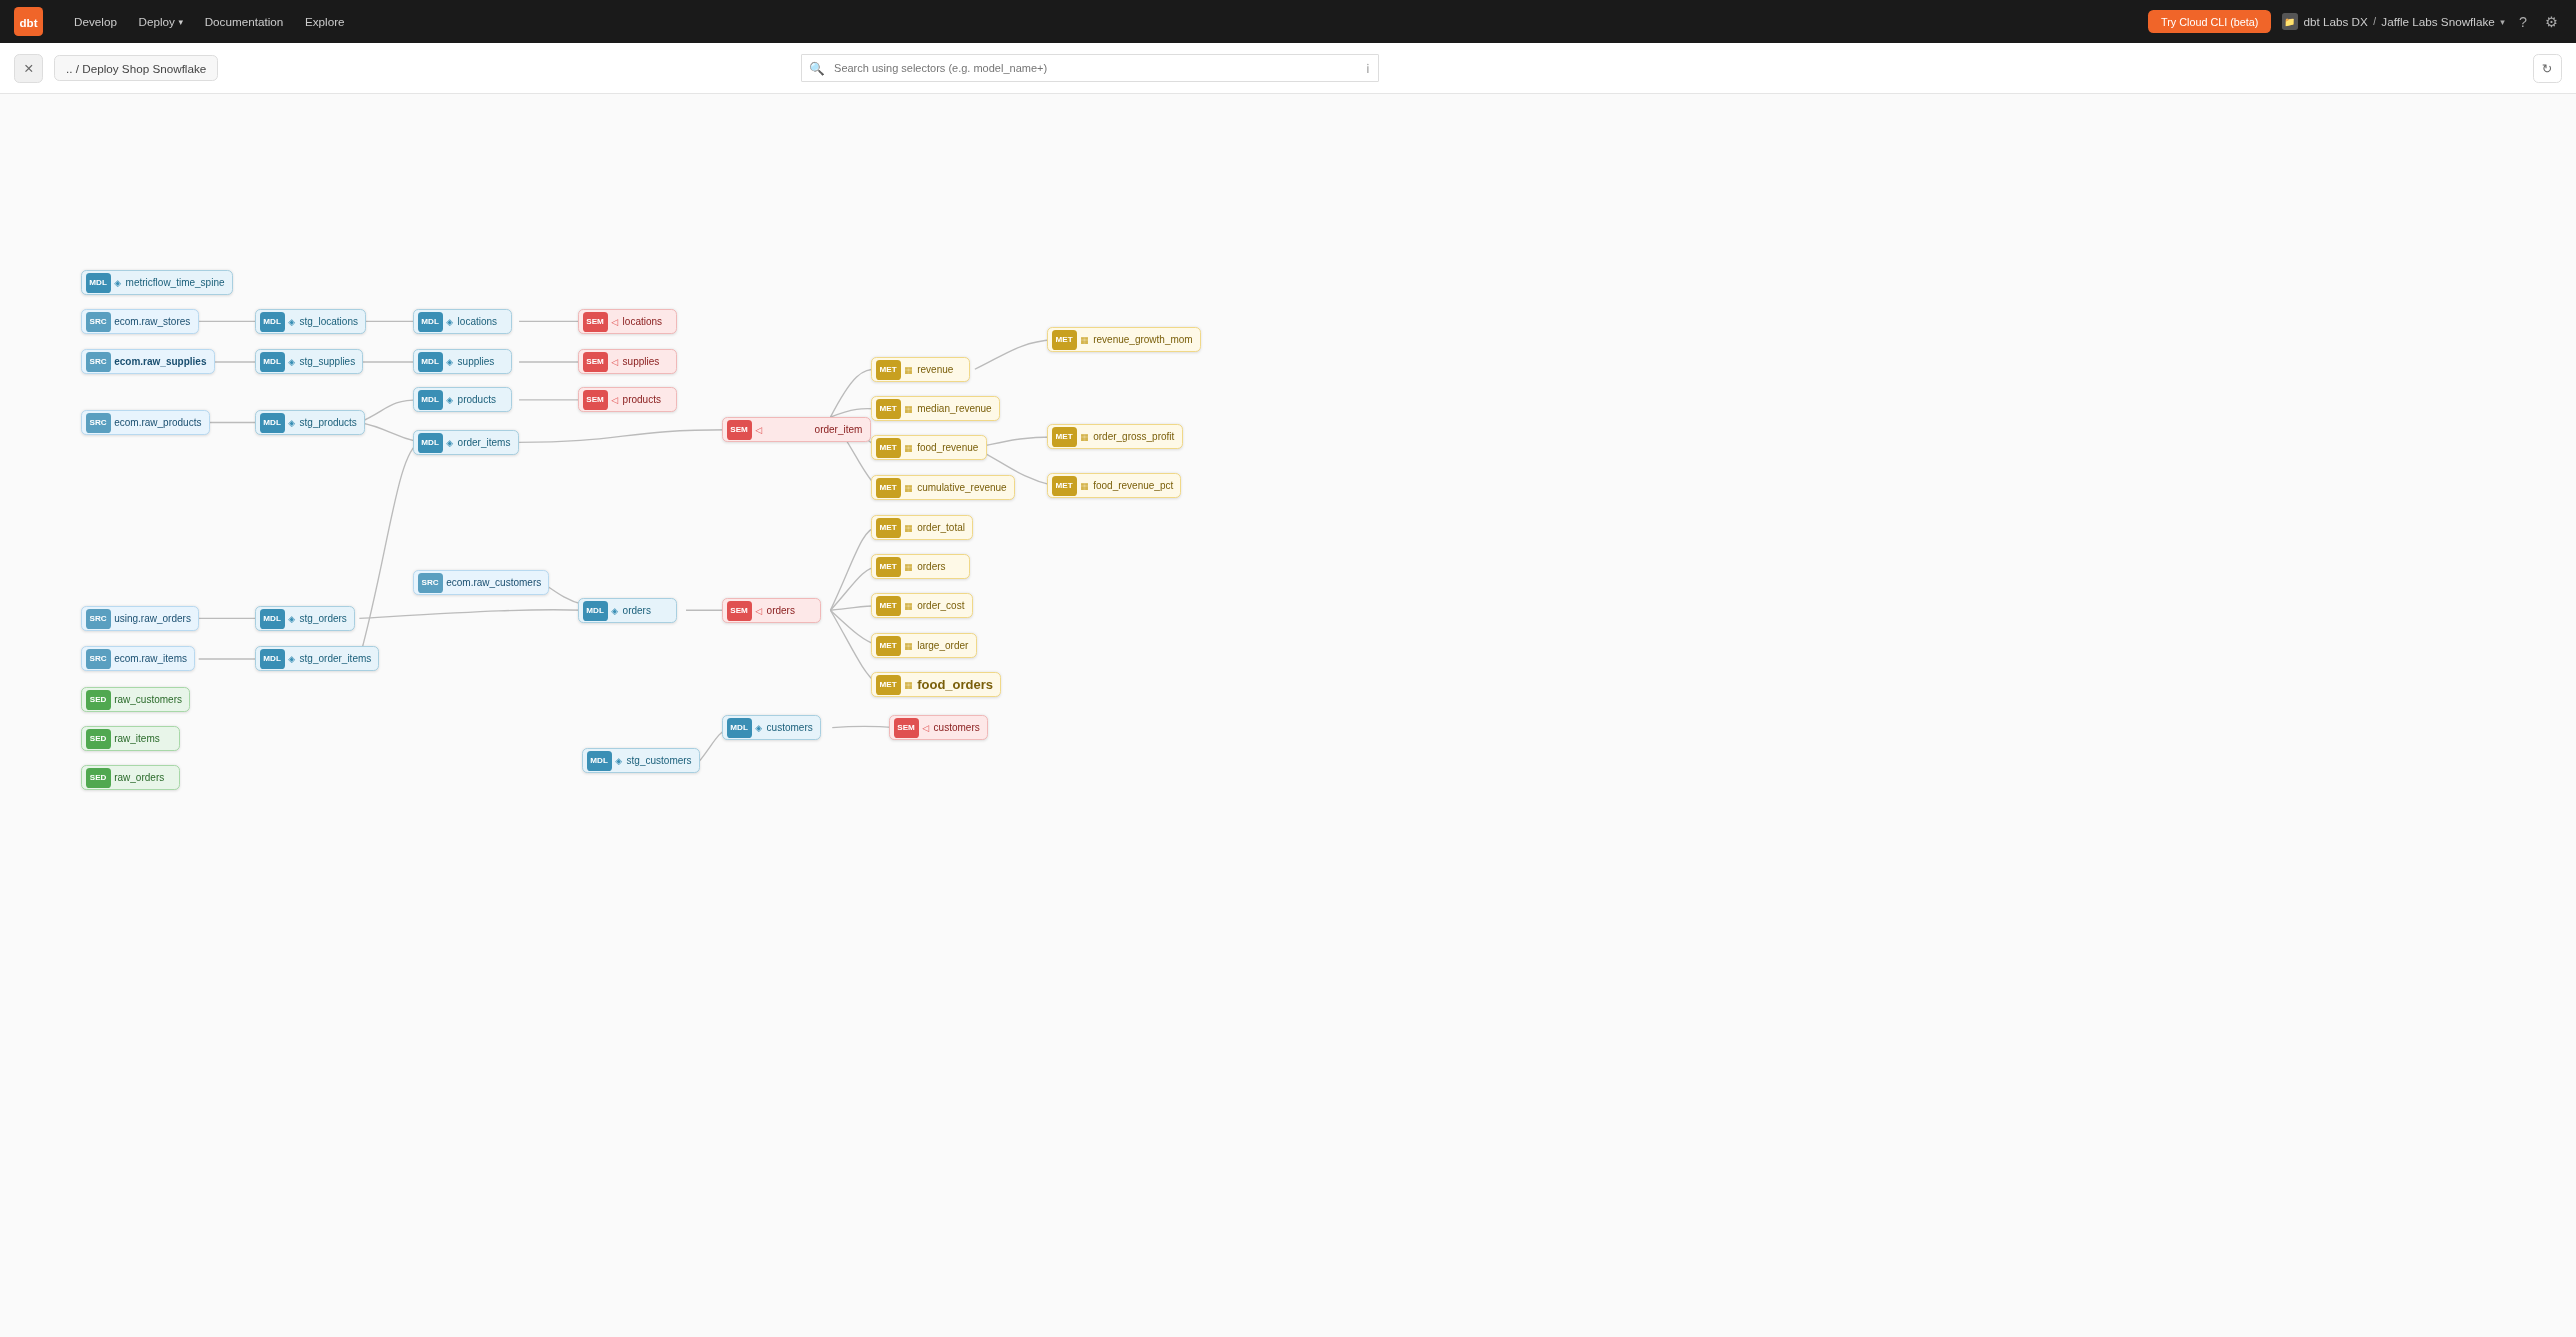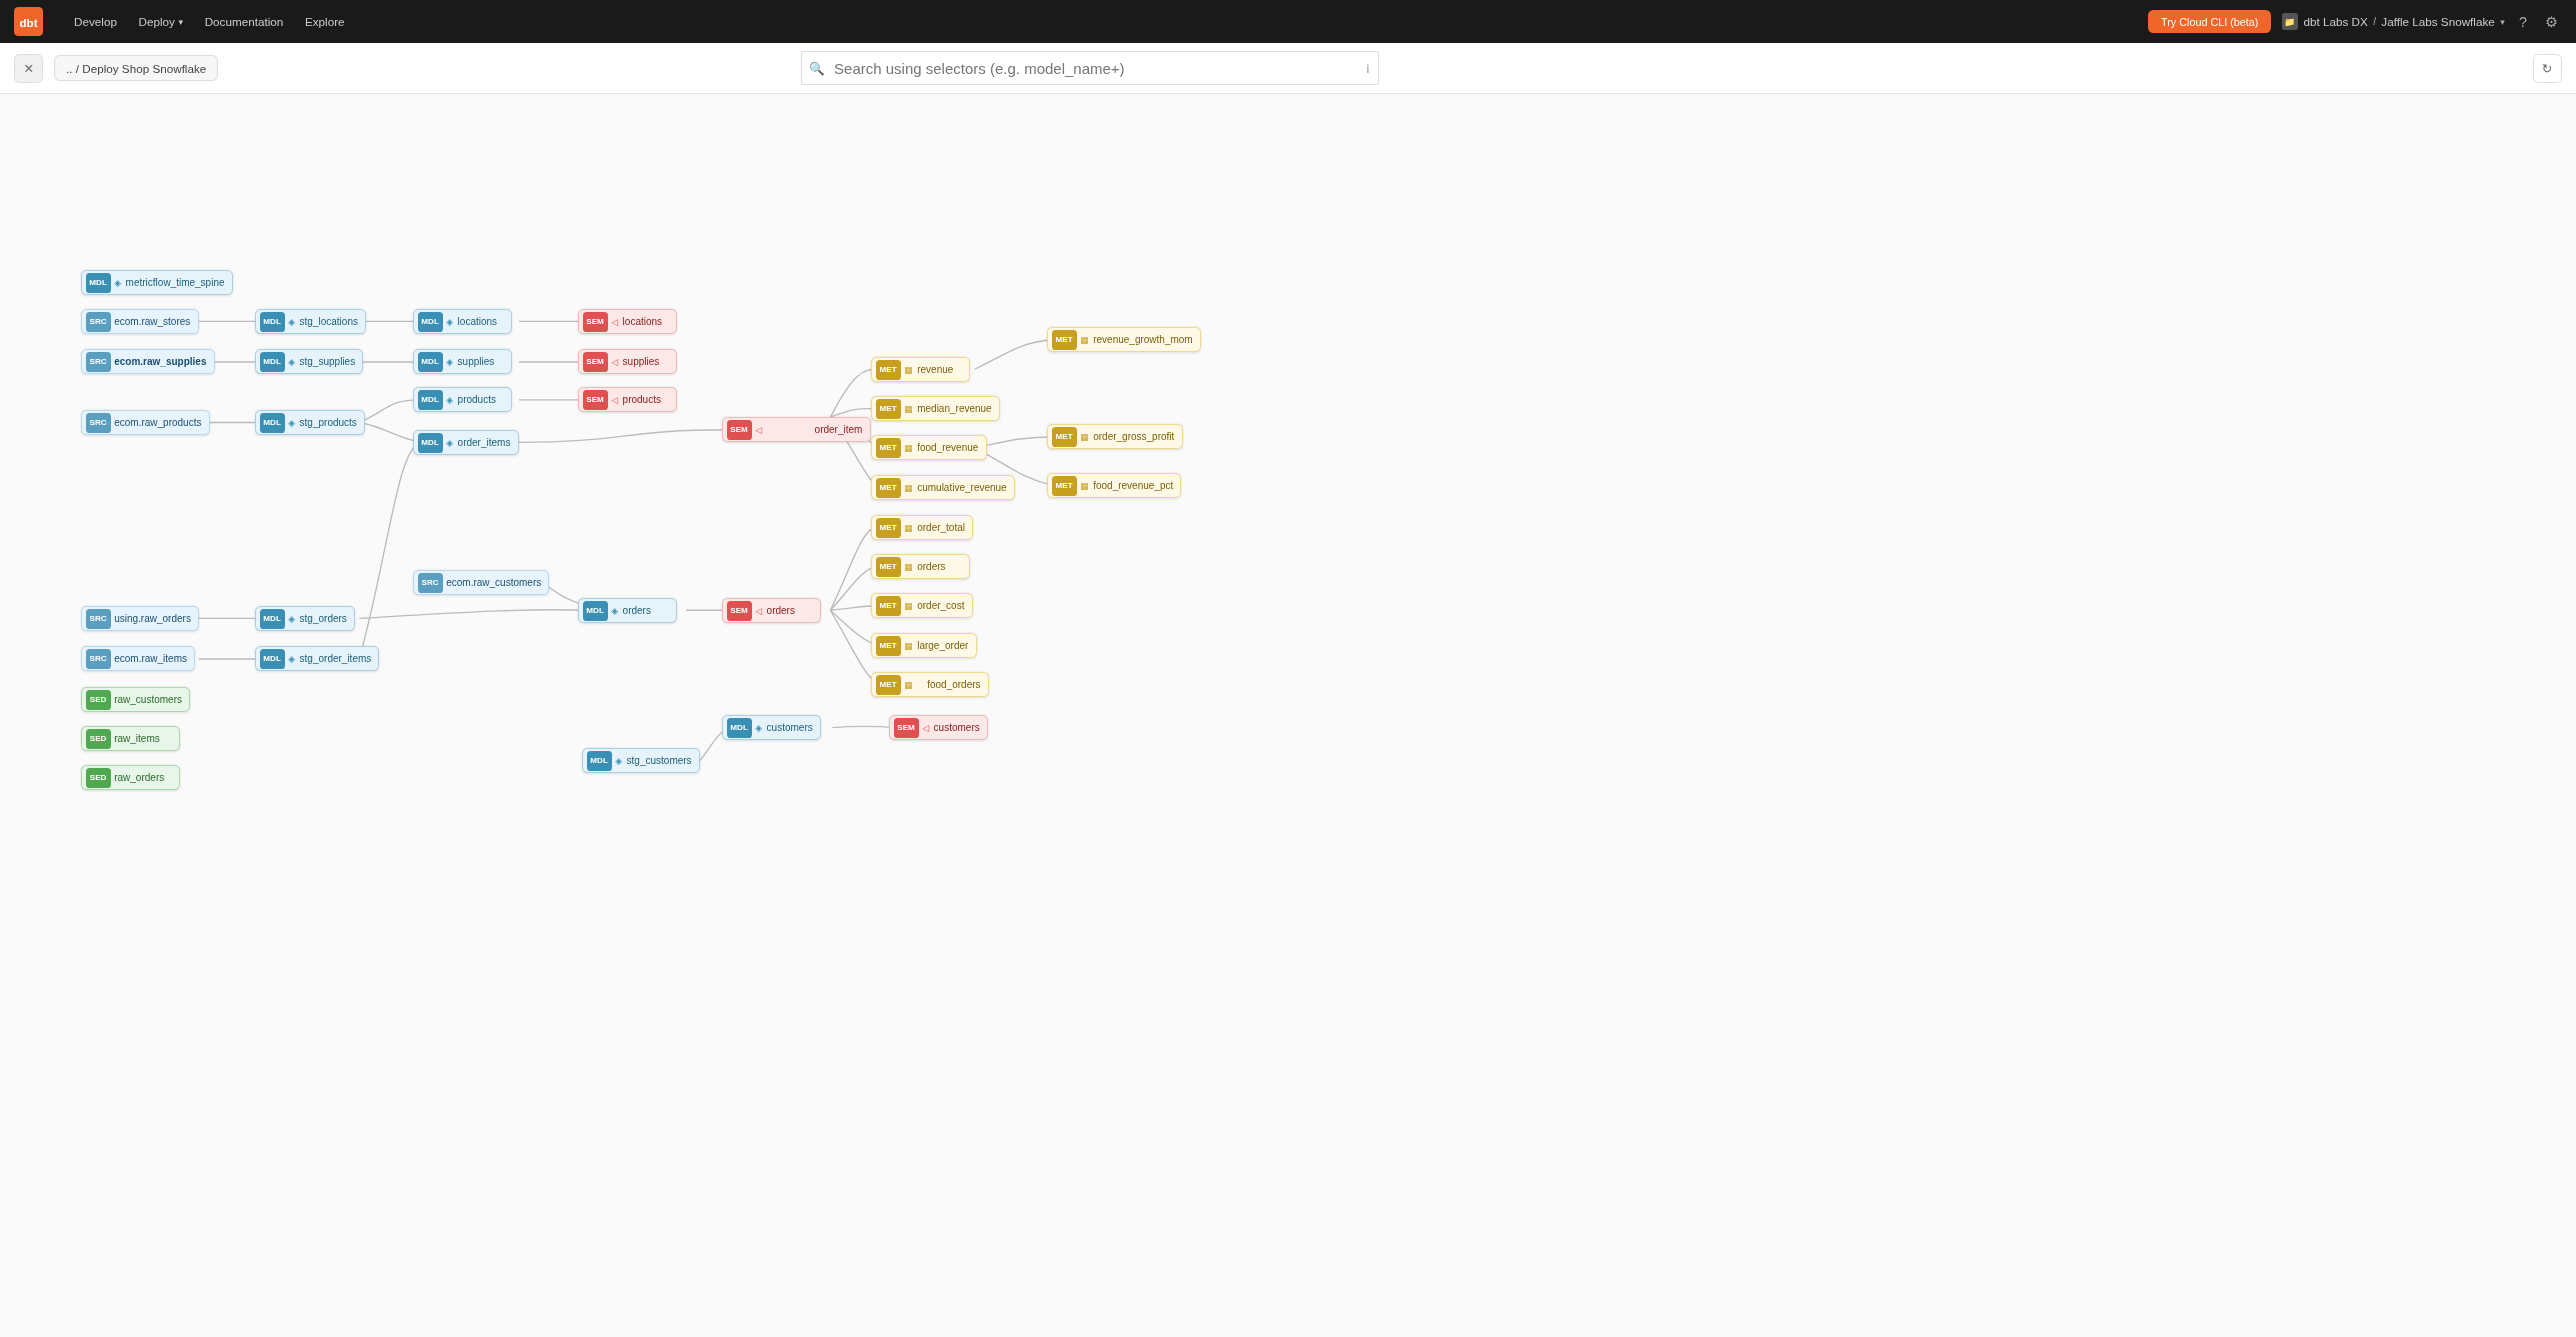--- a/index.html
+++ b/index.html
@@ -33,21 +33,21 @@
       border-bottom: 0.9px solid #e5e5e5;
       height: 51px;
       display: flex;
       align-items: center;
       padding: 0 14.4px;
       gap: 10.8px;
     }
     .toolbar-close { width: 29px; height: 29px; background: #f0f0f0; border: 0.9px solid #ddd; border-radius: 5.4px; display: flex; align-items: center; justify-content: center; cursor: pointer; font-size: 12.6px; color: #666; }
     .toolbar-breadcrumb { font-size: 11.7px; color: #444; padding: 5.4px 10.8px; background: #f7f7f7; border: 0.9px solid #ddd; border-radius: 5.4px; cursor: pointer; }
     .toolbar-search { flex: 1; max-width: 578px; margin: 0 auto; position: relative; }
-    .toolbar-search input { width: 100%; padding: 7.2px 36px 7.2px 32.5px; border: 0.9px solid #ddd; border-radius: 1px; font-size: 15px; color: #444; outline: none; }
+    .toolbar-search input { width: 100%; padding: 7.2px 36px 7.2px 32.5px; border: 0.9px solid #ddd; border-radius: 1px; font-size: 11px; color: #444; outline: none; }
     .toolbar-search-icon { position: absolute; left: 9px; top: 50%; transform: translateY(-50%); color: #999; font-size: 12.6px; }
     .toolbar-search-info { position: absolute; right: 9px; top: 50%; transform: translateY(-50%); color: #999; font-size: 12.6px; cursor: pointer; }
     .toolbar-refresh { width: 29px; height: 29px; background: #fff; border: 0.9px solid #ddd; border-radius: 5.4px; display: flex; align-items: center; justify-content: center; cursor: pointer; color: #666; margin-left: auto; font-size: 12.6px; }
 
     
     .canvas {
       position: fixed; top: 94px; left: 0; right: 0; bottom: 0;
       overflow: hidden;
       background: #fafafa;
     }
@@ -379,21 +379,21 @@
           <span style="font-size: 10px; font-weight: 500;">order_cost</span>
         </div>
         <div class="node" style="left: 871px; top: 539px; background: rgb(254, 249, 231); border: 0.9px solid rgb(240, 216, 136); color: rgb(122, 95, 10); min-width: 99px;">
           <span class="node-badge" style="background: rgb(200, 160, 32);">MET</span>
           <span class="node-icon" style="color: rgb(200, 160, 32);">▦</span>
           <span style="font-size: 10px; font-weight: 500;">large_order</span>
         </div>
         <div class="node" style="left: 871px; top: 578px; background: rgb(254, 249, 231); border: 0.9px solid rgb(240, 216, 136); color: rgb(122, 95, 10); min-width: 99px;">
           <span class="node-badge" style="background: rgb(200, 160, 32);">MET</span>
           <span class="node-icon" style="color: rgb(200, 160, 32);">▦</span>
-          <span style="font-size: 10px; font-weight: 400; margin-left: 10px;">food_orders</span>
+          <span style="font-size: 13px; font-weight: 700;">food_orders</span>
         </div>
         <div class="node" style="left: 1047px; top: 233px; background: rgb(254, 249, 231); border: 0.9px solid rgb(240, 216, 136); color: rgb(122, 95, 10); min-width: 99px;">
           <span class="node-badge" style="background: rgb(200, 160, 32);">MET</span>
           <span class="node-icon" style="color: rgb(200, 160, 32);">▦</span>
           <span style="font-size: 10px; font-weight: 500;">revenue_growth_mom</span>
         </div>
         <div class="node" style="left: 1047px; top: 330px; background: rgb(254, 249, 231); border: 0.9px solid rgb(240, 216, 136); color: rgb(122, 95, 10); min-width: 99px;">
           <span class="node-badge" style="background: rgb(200, 160, 32);">MET</span>
           <span class="node-icon" style="color: rgb(200, 160, 32);">▦</span>
           <span style="font-size: 10px; font-weight: 500;">order_gross_profit</span>

